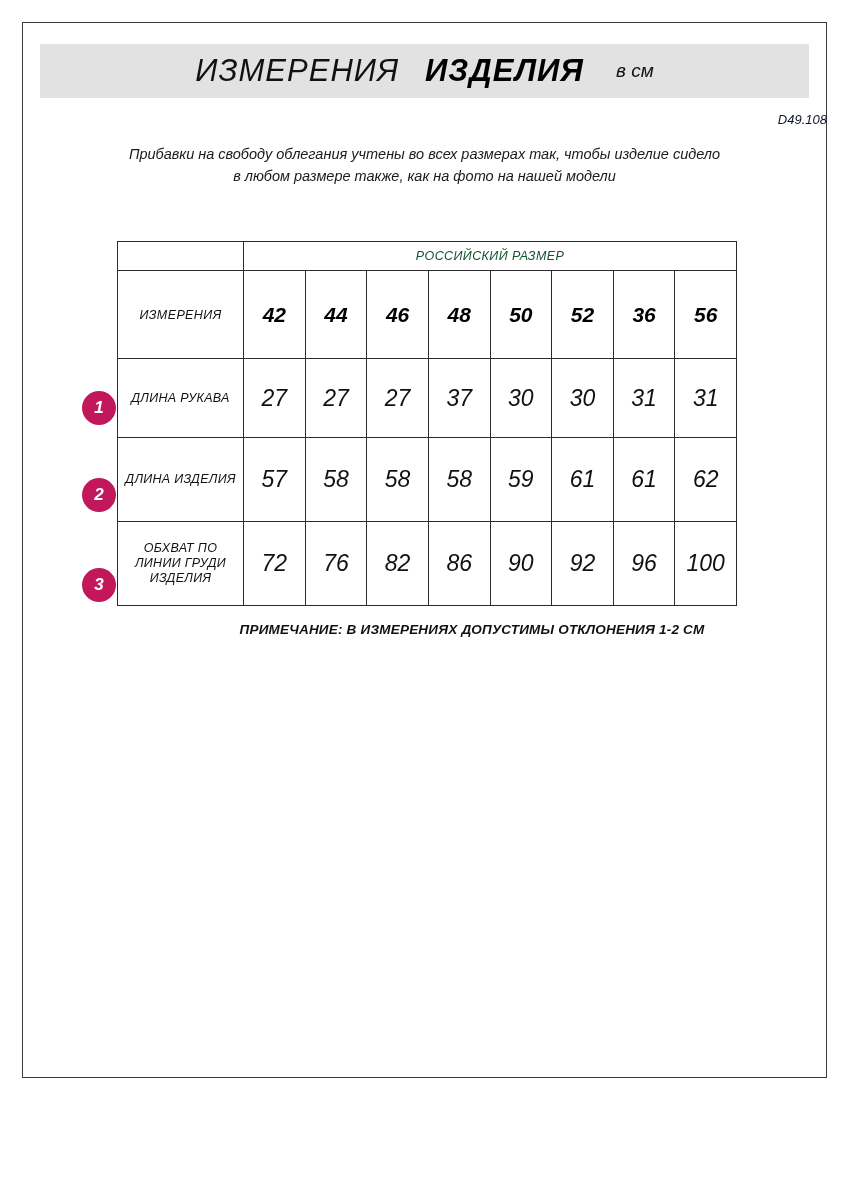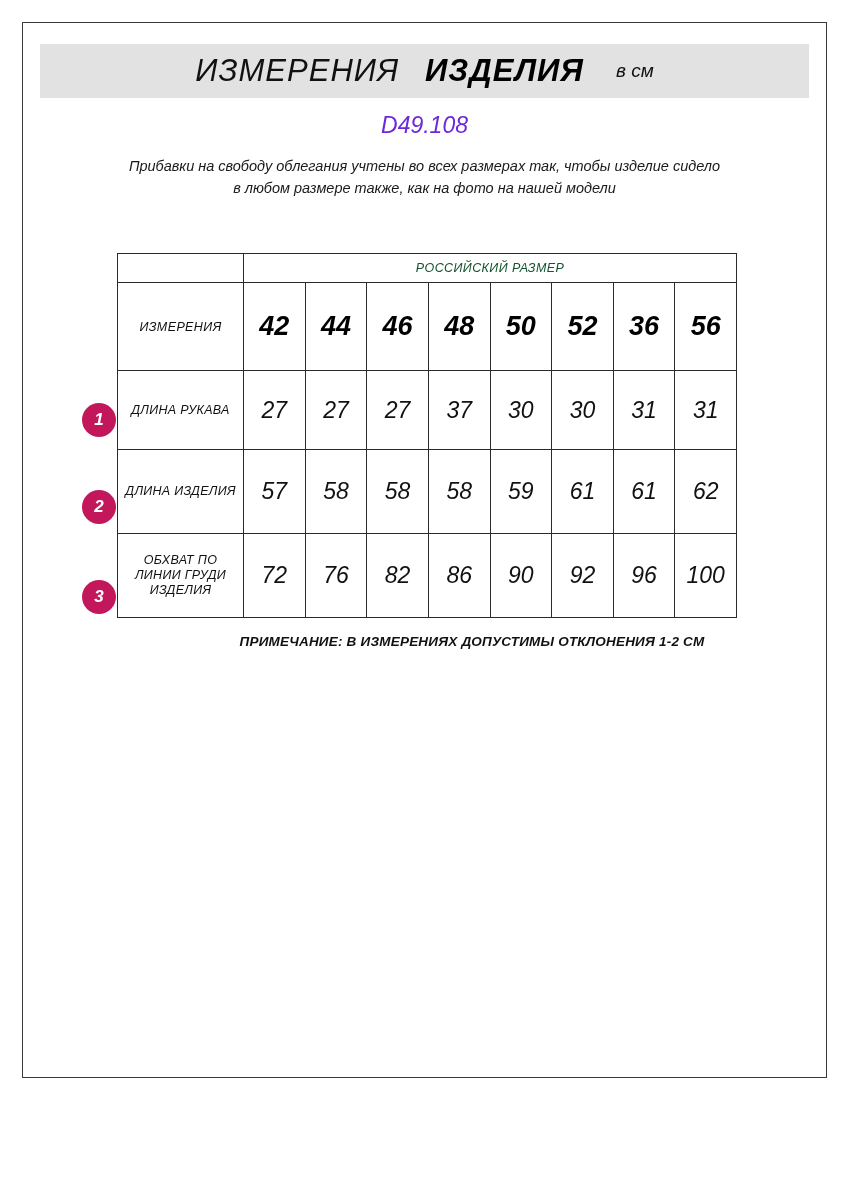--- a/index.html
+++ b/index.html
@@ -59,24 +59,24 @@
     color: #000;
   }
   .title-unit {
     font-size: 19px;
     font-weight: 400;
     color: #111;
     align-self: center;
     margin-left: 6px;
   }
   .article {
-    text-align: center;
-    font-size: 23px;
+    text-align: right;
+    font-size: 13px;
     margin-top: 14px;
-    color: #6d28d9;
+    color: #0f172a;
   }
   .subnote {
     text-align: center;
     font-size: 14.5px;
     line-height: 22px;
     margin: 16px auto 0 auto;
     width: 600px;
     color: #1a1a1a;
   }
   .table-wrap {
@@ -107,21 +107,21 @@
   .corner-cell {
     border-bottom: none !important;
   }
   .corner-label {
     font-size: 12.5px;
     letter-spacing: 0.4px;
     color: #111;
     height: 85px;
   }
   .size-num {
-    font-size: 27px;
+    font-size: 21px;
     font-weight: 700;
     height: 59px;
     color: #000;
   }
   .row-label {
     font-size: 12.5px;
     line-height: 15px;
     letter-spacing: 0.3px;
     color: #111;
     padding: 4px 6px;

